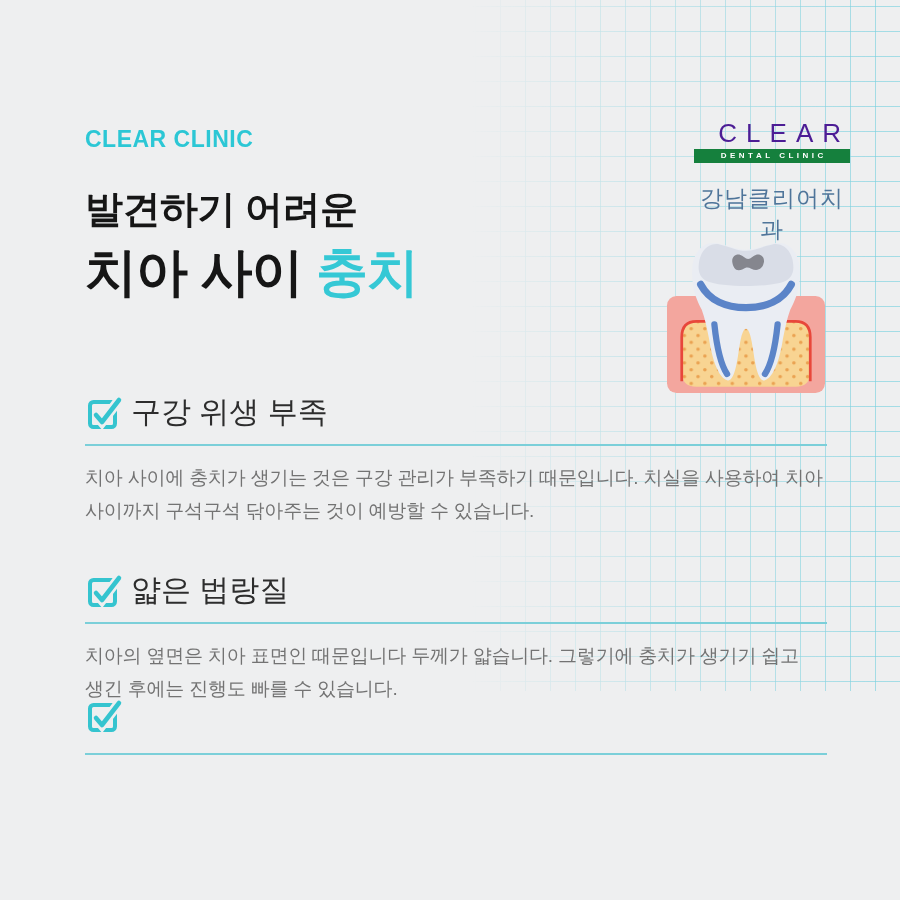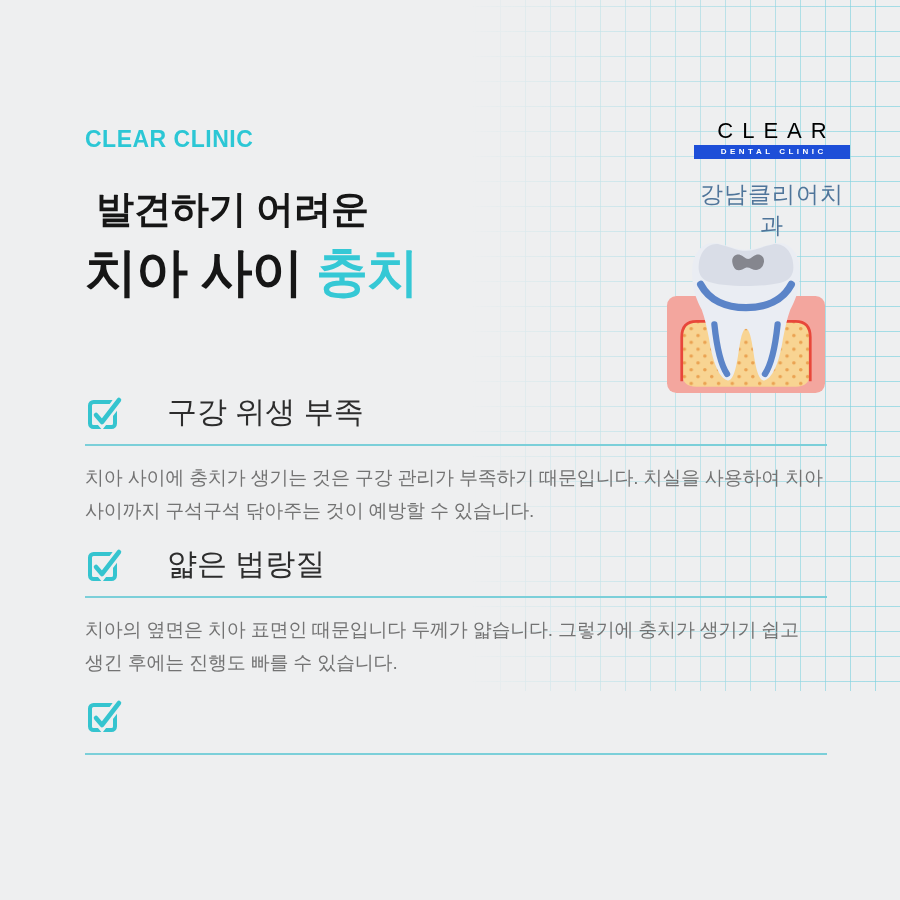--- a/index.html
+++ b/index.html
@@ -24,50 +24,50 @@
     mask-image:linear-gradient(to right, transparent 0 52%, rgba(0,0,0,.55) 74%, #000 97%);
     pointer-events:none;
   }
 
   .eyebrow{
     position:absolute;left:85px;top:126px;
     font-size:23px;font-weight:800;letter-spacing:.5px;
     color:#2cc7d5;
   }
   .title1{
-    position:absolute;left:96px;top:184px;
+    position:absolute;left:85px;top:184px;
     font-size:38px;font-weight:800;color:#161616;letter-spacing:-.5px;
   }
   .title2{
     position:absolute;left:85px;top:238px;
     font-size:52px;font-weight:800;color:#161616;letter-spacing:-1px;text-align:center;
   }
   .title2 .accent{color:#35c8d5;}
 
   
   .logo{position:absolute;left:694px;top:120px;width:156px;text-align:center;}
   .logo-clear{
-    font-size:22px;font-weight:300;color:#000000;
-    letter-spacing:9px;padding-left:9px;line-height:1;
+    font-size:26px;font-weight:300;color:#4c1d95;
+    letter-spacing:9px;padding-left:9px;line-height:1;text-align:right;
   }
   .logo-bar{
-    margin-top:3px;background:#1d4ed8;color:#ffffff;
+    margin-top:3px;background:#15803d;color:#ffffff;
     font-size:8px;font-weight:700;letter-spacing:3.5px;
     padding:3px 0 3px 3.5px;line-height:1;text-align:center;
   }
   .logo-kr{
     margin-top:20px;font-size:23px;font-weight:500;color:#4f759a;letter-spacing:1px;
   }
 
   .tooth-illustration{position:absolute;left:666px;top:236px;width:160px;height:158px;}
 
   
   .section{position:absolute;left:85px;width:742px;}
-  .sec-1{top:393px;} .sec-2{top:545px;} .sec-3{top:696px;}
-  .sec-head{display:flex;align-items:center;gap:44px;height:38px;}
+  .sec-1{top:393px;} .sec-2{top:571px;} .sec-3{top:696px;}
+  .sec-head{display:flex;align-items:center;gap:8px;height:38px;}
   .sec-head h2{
     margin:0;font-size:30px;font-weight:400;color:#2d2d2d;letter-spacing:0;
   }
   .sec-divider{
     margin-top:13px;height:2px;background:#7bcfd9;border:none;width:100%;
   }
   .sec-3 .sec-divider{margin-top:19px;}
   .sec-body{
     margin:16px 0 0 0;font-size:19px;line-height:1.72;color:#737373;
     word-break:keep-all;letter-spacing:-.2px;

